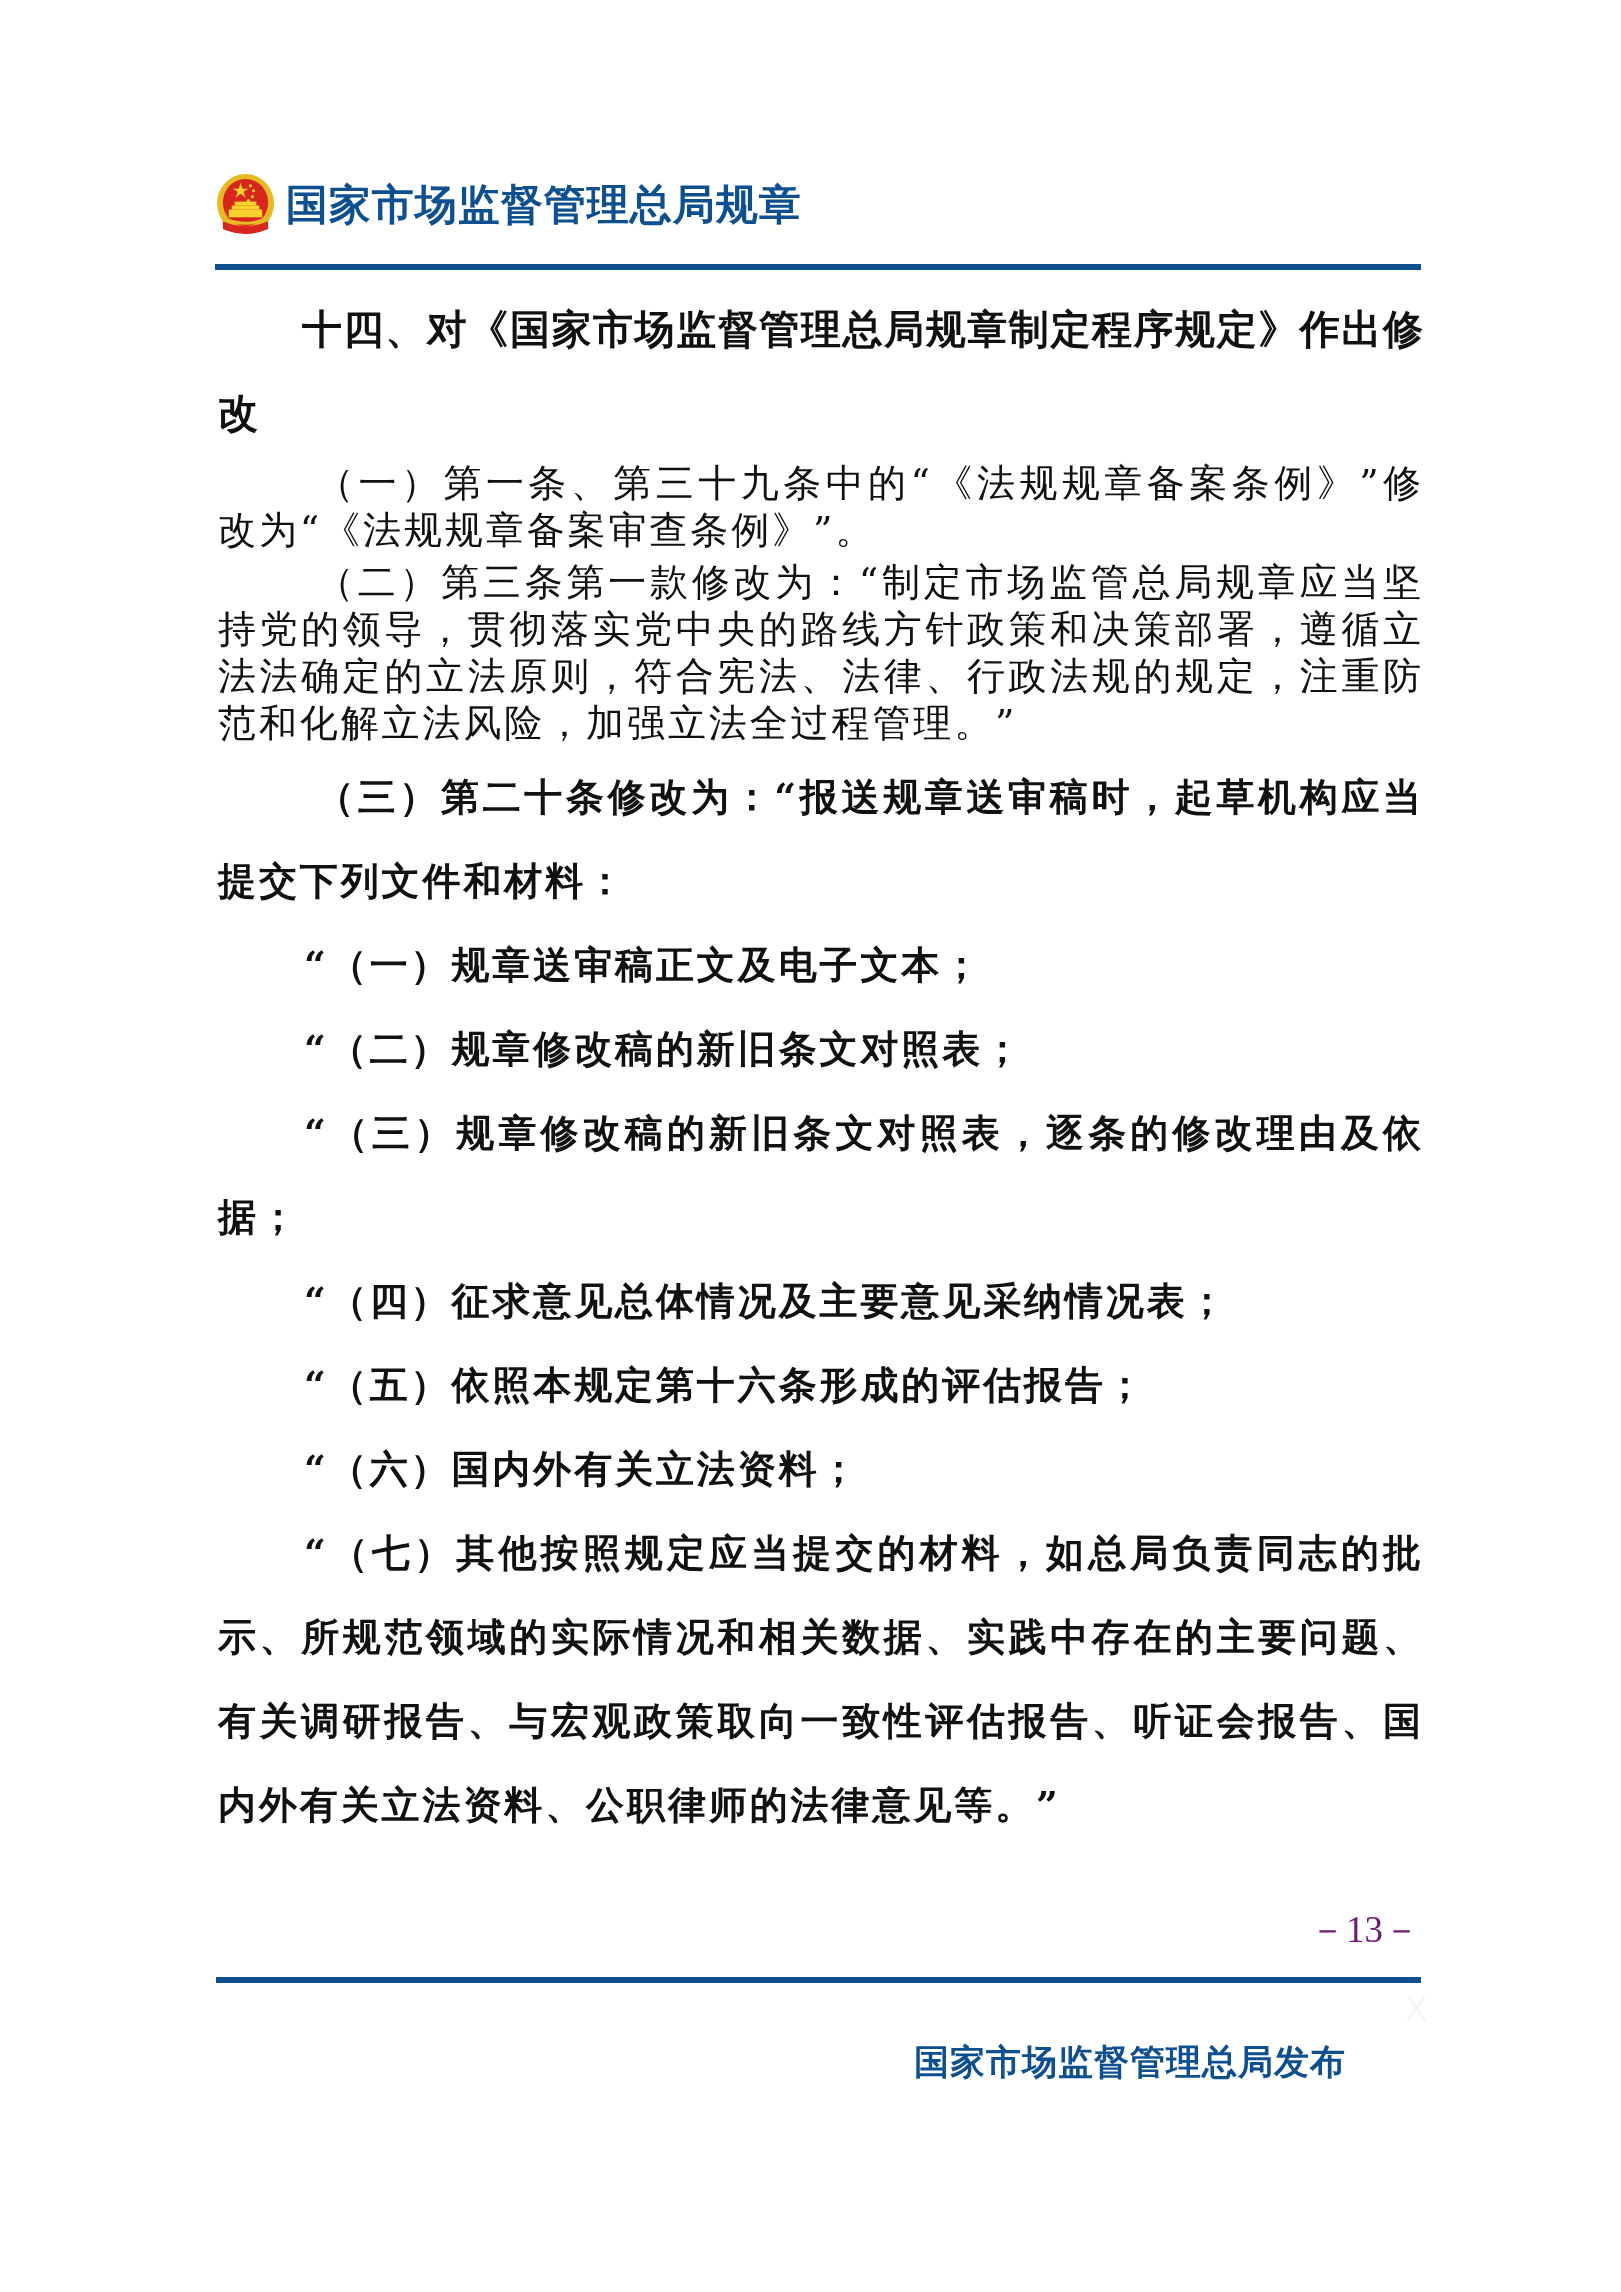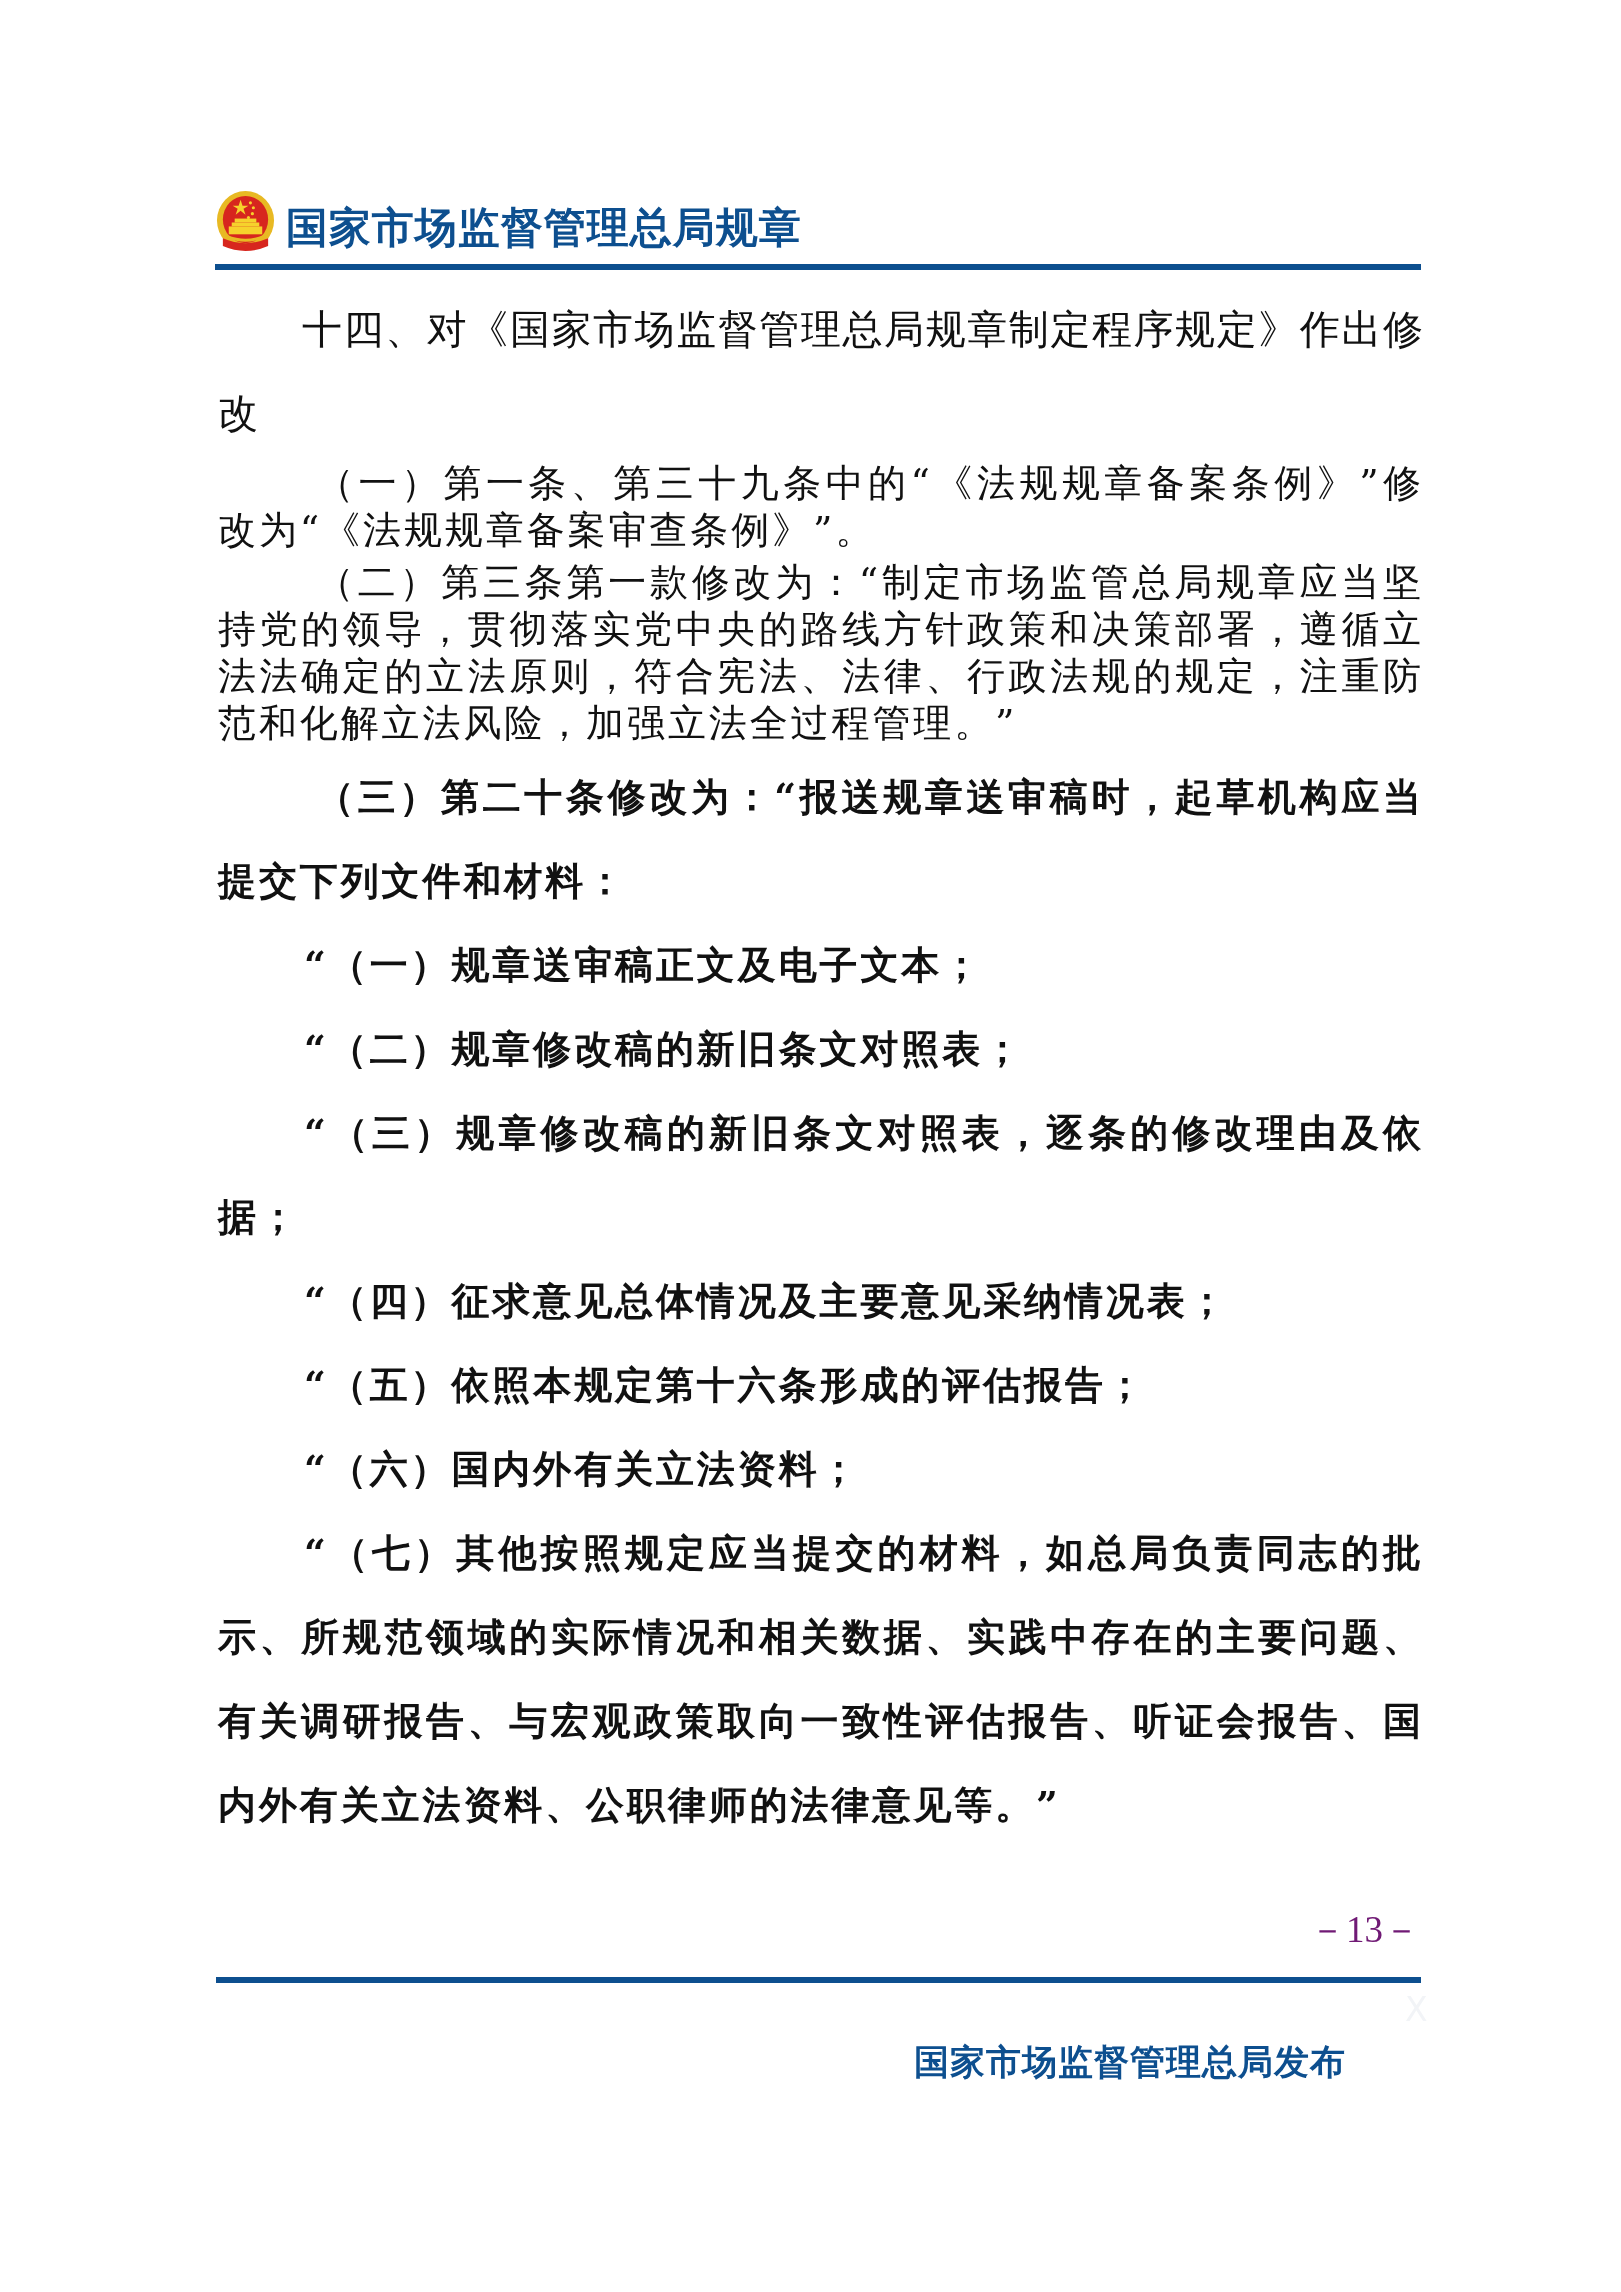--- a/index.html
+++ b/index.html
@@ -1,27 +1,27 @@
 <!DOCTYPE html>
 <html><head>
 <meta charset="utf-8">
 <style>
   html, body { margin: 0; padding: 0; background: #ffffff; }
   body { width: 1621px; height: 2293px; position: relative; overflow: hidden;
          font-family: "DejaVu Serif", "Liberation Serif", serif; color: #111; }
   .abs { position: absolute; }
-  .header { left: 215px; top: 178px; height: 78px; display: flex; align-items: flex-end; }
+  .header { left: 215px; top: 166px; height: 78px; display: flex; align-items: center; }
   .emblem { width: 61px; height: 67px; margin-right: 9.8px; }
   .header-title { font-family: "DejaVu Sans", "Liberation Sans", sans-serif; font-size: 42px; color: #0d4f8f;
                   font-weight: bold; letter-spacing: 1px; white-space: nowrap; }
   .rule { background: #0d4f8f; height: 5.9px; }
   .rule-top { left: 215px; top: 264px; width: 1206px; }
   .rule-bottom { left: 216px; top: 1977px; width: 1205px; }
   .content { left: 218px; top: 287px; width: 1206px; }
-  .heading { font-family: "DejaVu Sans", "Liberation Sans", sans-serif; font-size: 40px; font-weight: normal;
+  .heading { font-family: "DejaVu Sans", "Liberation Sans", sans-serif; font-size: 40px; font-weight: bold;
              line-height: 84px; margin: 0; text-align: justify; text-indent: 84px; letter-spacing: 1px; }
   .para { font-size: 38px; margin: 0; text-align: justify; letter-spacing: 2.9px; }
   .tight { line-height: 47px; margin-top: 4.9px; }
   .loose { line-height: 84px; font-weight: bold; }
   .indent { text-indent: 98px; }
   .indent-q { text-indent: 86px; }
   .pagenum { right: 201px; top: 1905px; font-family: "Liberation Serif", "DejaVu Serif", serif; font-size: 37px; color: #701a75; margin-left: 17px; }
   .footer-text { left: 902px; top: 2039px; font-family: "DejaVu Sans", "Liberation Sans", sans-serif; font-size: 35px;
                  color: #0d4f8f; font-weight: bold; letter-spacing: 1px; white-space: nowrap; margin-left: 12px; }
   .ghost-x { left: 1405px; top: 1990px; font-family: "DejaVu Sans", sans-serif; font-size: 33px; color: #f2f4f7; }

